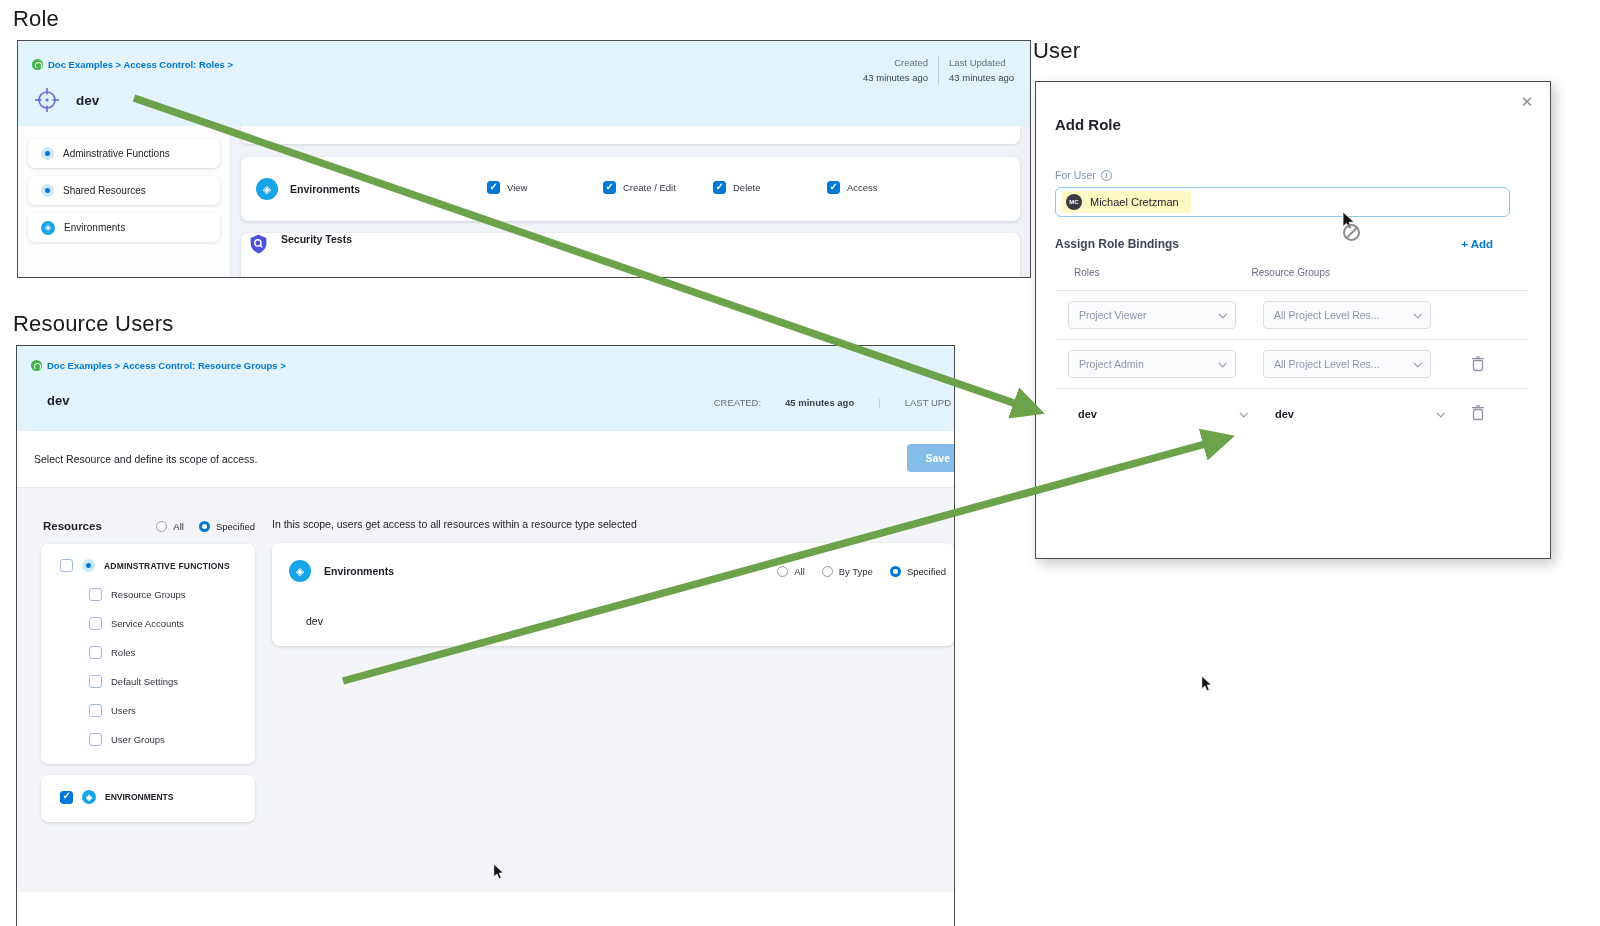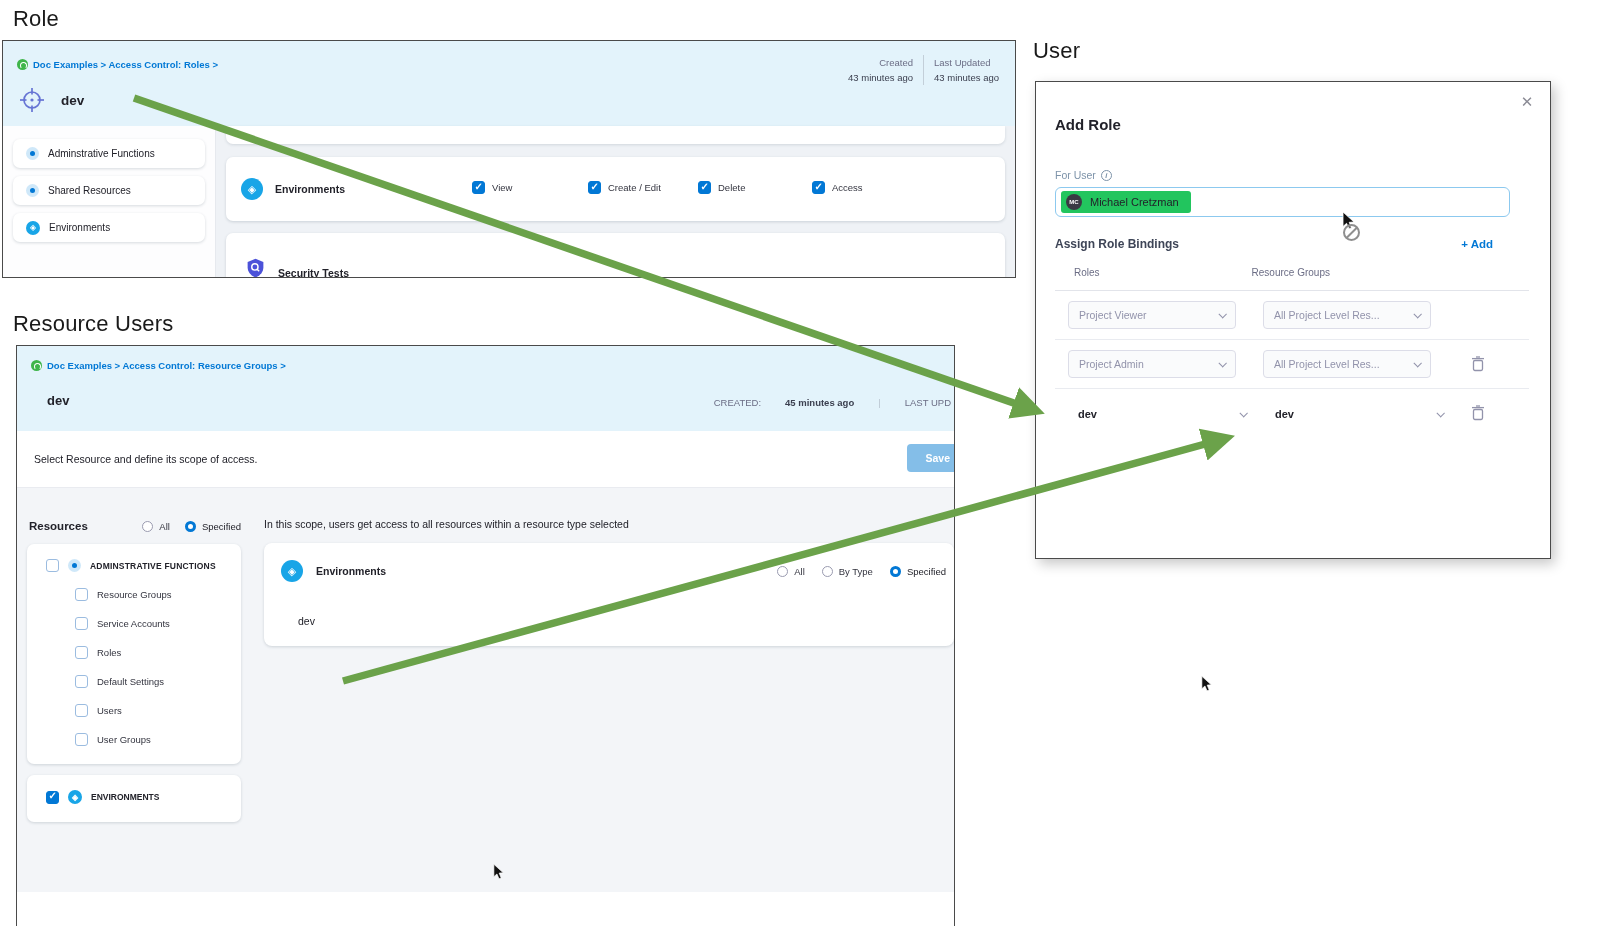--- a/index.html
+++ b/index.html
@@ -21,53 +21,53 @@
   .radio.sel { border:3.5px solid #0278d5; }
   .chev { width:6px; height:6px; border-right:1.5px solid #9293ab; border-bottom:1.5px solid #9293ab; transform:rotate(45deg) translateY(-1px); flex:0 0 auto; }
   .card { background:#fff; border-radius:7px; box-shadow:0 1px 3px rgba(40,60,80,.18); }
   .dot-icon { width:13px; height:13px; border-radius:50%; background:#cfe8f9; position:relative; flex:0 0 auto; }
   .dot-icon::after { content:''; position:absolute; left:4px; top:4px; width:5px; height:5px; border-radius:50%; background:#0278d5; }
   .env-icon { border-radius:50%; background:#18a5e7; color:#fff; display:flex; align-items:center; justify-content:center; flex:0 0 auto; }
   .meta-label { color:#6b6d85; }
   .meta-val { color:#3c4050; }
 
   
-  #role-panel { left:2px; top:40px; width:1014px; height:238px; }
+  #role-panel { left:17px; top:40px; width:1014px; height:238px; }
   #role-panel .hdr { height:85px; }
   #role-hdr-meta { position:absolute; right:6px; top:14px; display:flex; font-size:9.5px; line-height:15px; }
   #role-hdr-meta .col { padding:0 10px; }
   #role-hdr-meta .sep { width:1px; background:#c3cfd9; }
   #role-name-row { position:absolute; left:14px; top:44px; display:flex; align-items:center; gap:14px; }
   #role-name-row .nm { font-size:13.5px; font-weight:600; color:#22222a; }
   #role-body { display:flex; height:153px; }
   #role-sidebar { width:213px; border-right:1px solid #e6e9ee; background:#fdfdfe; padding:13px 10px 0 10px; display:flex; flex-direction:column; gap:8px; }
   .side-item { height:29px; display:flex; align-items:center; gap:9px; padding-left:13px; font-size:10px; color:#22222a; }
   #role-main { flex:1; background:#eff2f6; padding:0 10px; position:relative; }
   #role-main .stub { height:18px; background:#fff; border-radius:0 0 7px 7px; box-shadow:0 1px 3px rgba(40,60,80,.15); }
   #perm-card { margin-top:13px; height:64px; position:relative; }
   #perm-card .rowline { position:absolute; left:0; top:0; height:100%; display:flex; align-items:center; gap:12px; padding-left:15px; }
   #perm-card .rname { font-size:10.5px; font-weight:700; color:#22222a; }
   .perm-check { position:absolute; top:24px; display:flex; align-items:center; gap:7px; font-size:9.5px; color:#33343f; }
-  #sec-card { margin-top:12px; height:46px; border-radius:7px 7px 0 0; display:flex; align-items:flex-end; gap:12px; padding-left:19px; }
+  #sec-card { margin-top:12px; height:46px; border-radius:7px 7px 0 0; display:flex; align-items:flex-start; gap:12px; padding-left:7px; }
   #sec-card .rname { font-size:10.5px; font-weight:700; color:#22222a; }
 
   
   #rg-panel { left:16px; top:345px; width:939px; height:608px; }
   #rg-panel .hdr { height:85px; }
   #rg-name { position:absolute; left:30px; top:47px; font-size:13px; font-weight:600; color:#22222a; }
   #rg-meta { position:absolute; right:3px; top:51px; font-size:9.5px; white-space:nowrap; display:flex; gap:24px; align-items:center; }
   #rg-meta .bar { color:#b9c4cf; }
   #rg-instr-row { height:57px; background:#fff; position:relative; border-bottom:1px solid #e9ebf0; }
   #rg-instr-row .txt { position:absolute; left:17px; top:22px; font-size:10.5px; color:#22222a; }
   #save-btn { position:absolute; right:-14px; top:13px; background:#84bee8; color:#fff; font-size:10.5px; font-weight:700; border:none; border-radius:4px; padding:8px 18px; }
   #rg-body { background:#f3f5f8; height:404px; padding-top:13px; }
   #scope-card { margin-left:19px; height:57px; border-radius:8px 0 0 8px; display:flex; align-items:center; gap:13px; padding-left:22px; }
   #scope-card .lbl { font-size:11.5px; font-weight:700; color:#22222a; }
   .select-sm { display:flex; align-items:center; gap:10px; background:#fafbfc; border:1px solid #d9dae5; border-radius:4px; padding:7px 11px; font-size:9.5px; font-weight:700; color:#383946; }
-  #rg-cols { display:flex; gap:23px; margin-left:10px; margin-top:15px; }
+  #rg-cols { display:flex; gap:17px; margin-left:24px; margin-top:15px; }
   #rg-left { width:214px; }
   #res-hdr { display:flex; align-items:center; font-size:11.5px; margin:4px 0 12px 2px; }
   #res-hdr .lbl { font-weight:700; color:#22222a; }
   #res-hdr .rgroup { margin-left:auto; display:flex; gap:15px; }
   .rad-item { display:flex; align-items:center; gap:6px; font-size:9.5px; color:#33343f; }
   .rad-item.on { color:#22222a; }
   #tree-card { padding:15px 0 10px 0; }
   .tree-parent { display:flex; align-items:center; gap:9px; padding-left:19px; font-size:8.5px; font-weight:700; color:#22222a; letter-spacing:.2px; }
   .tree-child { display:flex; align-items:center; gap:9px; padding-left:48px; height:29px; font-size:9.5px; color:#33343f; }
   #env-tree-card { margin-top:11px; padding:15px 0 18px 0; }
@@ -82,21 +82,21 @@
 
   
   #user-modal { left:1035px; top:81px; width:516px; height:478px; border:1.5px solid #4a4a4a; background:#fff; position:absolute; box-shadow:4px 5px 12px rgba(0,0,0,.22); }
   #close-x { position:absolute; right:15px; top:12px; width:16px; height:16px; color:#8b8b95; font-size:15px; line-height:16px; text-align:center; cursor:pointer; }
   #close-x::before { content:'✕'; }
   #modal-title { position:absolute; left:19px; top:34px; font-size:15px; font-weight:700; color:#22222a; }
   #for-user { position:absolute; left:19px; top:87px; font-size:10.5px; color:#7d93a9; display:flex; align-items:center; gap:5px; }
   .info-i { width:11px; height:11px; border-radius:50%; border:1.2px solid #7d93a9; font-size:7.5px; text-align:center; line-height:10px; font-style:italic; font-weight:700; }
   .info-i::before { content:'i'; }
   #user-input { position:absolute; left:19px; top:105px; width:455px; height:30px; border:1.5px solid #8cc9ef; border-radius:6px; background:#fff; display:flex; align-items:center; padding-left:5px; }
-  #user-chip { display:flex; align-items:center; gap:8px; background:#22c55e; border-radius:3px; padding:3px 12px 3px 5px; }
+  #user-chip { display:flex; align-items:center; gap:8px; background:#fef9c3; border-radius:3px; padding:3px 12px 3px 5px; }
   #user-chip .avatar { width:16px; height:16px; border-radius:50%; background:#3a3a44; color:#fff; font-size:6px; font-weight:700; display:flex; align-items:center; justify-content:center; }
   #user-chip .nm { font-size:11px; color:#22222a; }
   #assign-row { position:absolute; left:19px; top:155px; right:19px; display:flex; align-items:center;gap:44px; }
   #assign-row .lbl { font-size:12px; font-weight:600; color:#3e4557; }
   #add-btn { margin-left:auto; margin-right:38px; color:#0278d5; font-size:11.5px; font-weight:600; cursor:pointer; }
   #bind-table { position:absolute; left:19px; top:185px; width:474px; }
   #bind-table .thead { display:flex; font-size:10px; color:#6b6d85; padding-bottom:12px; border-bottom:1px solid #e2e4ea; }
   #bind-table .thead .c1 { margin-left:19px; }
   #bind-table .thead .c2 { margin-left:152px; }
   .brow { height:49px; display:flex; align-items:center; border-bottom:1px solid #e9ebf0; position:relative; }

